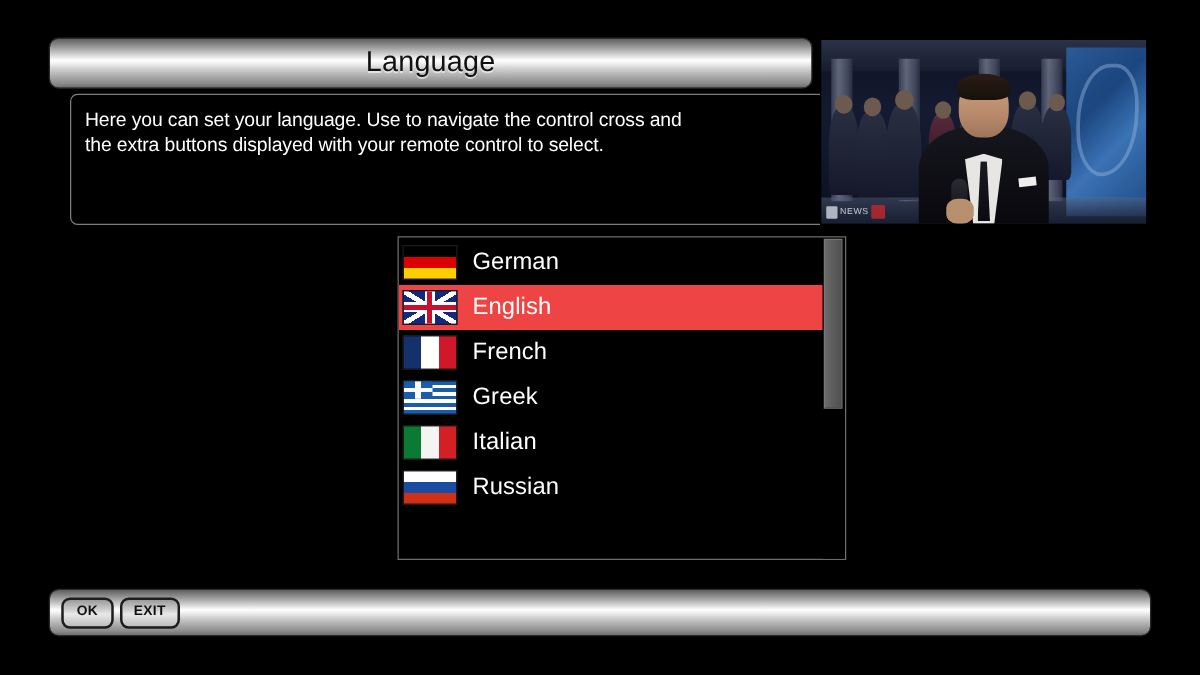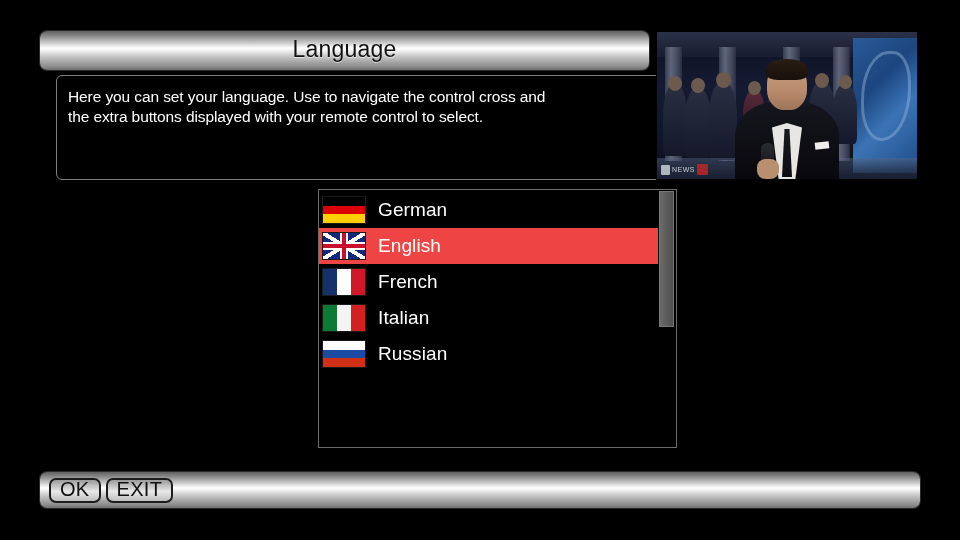--- a/index.html
+++ b/index.html
@@ -225,21 +225,21 @@
   .softkey{
     height:25px;min-width:42px;
     border:2px solid #1d1d1d;
     border-radius:7px;
     background:linear-gradient(to bottom,#9b9b9b,#d6d6d6 42%,#e9e9e9 54%,#bdbdbd 100%);
     display:flex;align-items:center;justify-content:center;
     padding:0 9px;
     box-sizing:border-box;
   }
   .softkey .sk-label{
-    font-size:20px;font-weight:normal;color:#101010;line-height:1;
+    font-size:11px;font-weight:bold;color:#101010;line-height:1;
     transform:translateY(-1px);
     letter-spacing:.3px;
     text-align:center;
   }
 </style>
 </head>
 <body>
 
 <div id="screen">
 
@@ -309,20 +309,24 @@
             <span class="diag"></span>
           </span>
         <span class="lang-label">English</span>
       </div>
 
       <div class="lang-row">
         <span class="flag f-fr"></span>
         <span class="lang-label">French</span>
       </div>
 
+      <div class="lang-row">
+        <span class="flag f-gr"></span>
+        <span class="lang-label">Greek</span>
+      </div>
 
       <div class="lang-row">
         <span class="flag f-it"></span>
         <span class="lang-label">Italian</span>
       </div>
 
 
       <div class="lang-row">
         <span class="flag f-ru"></span>
         <span class="lang-label">Russian</span>

